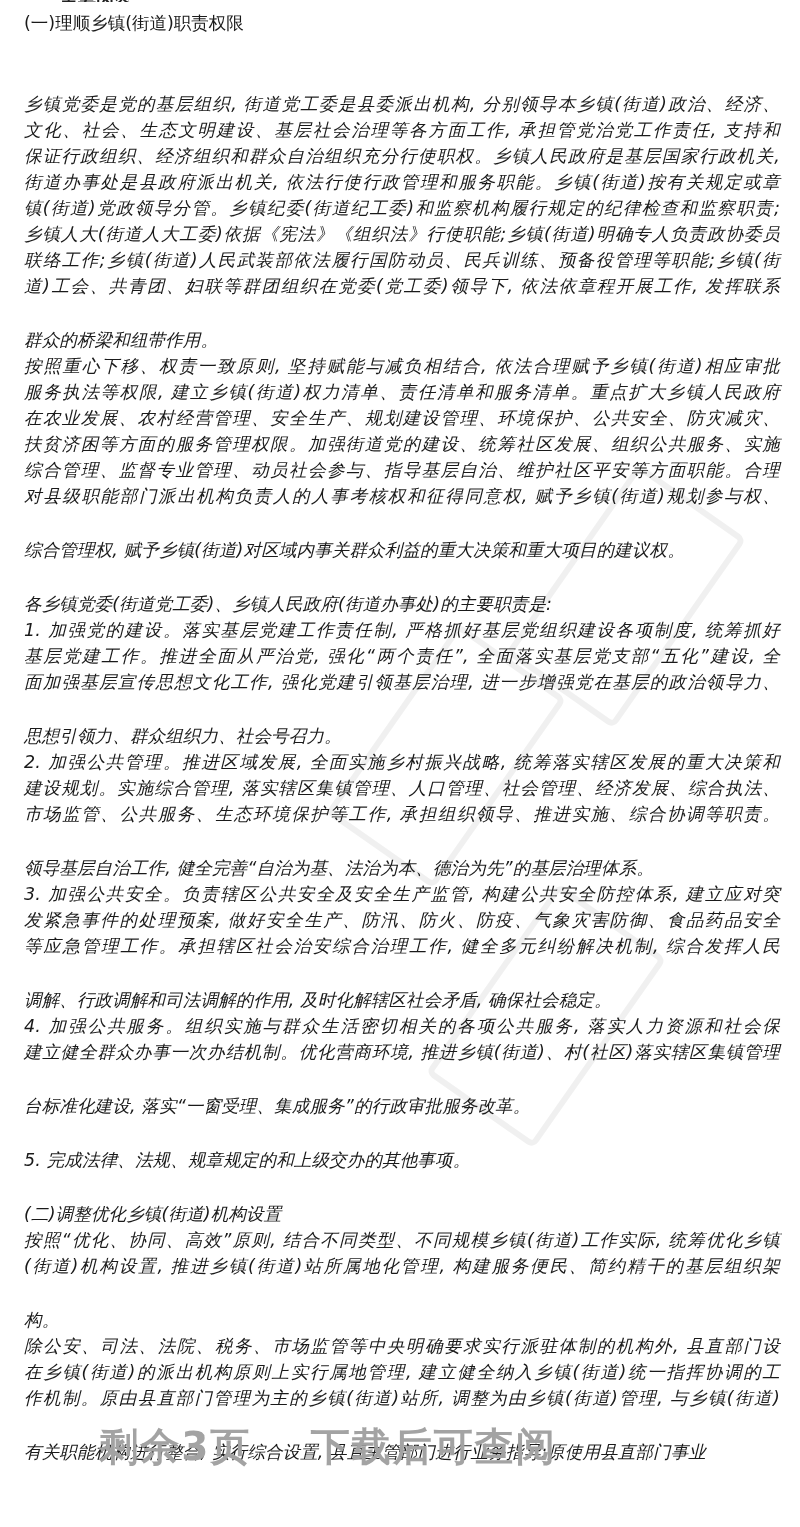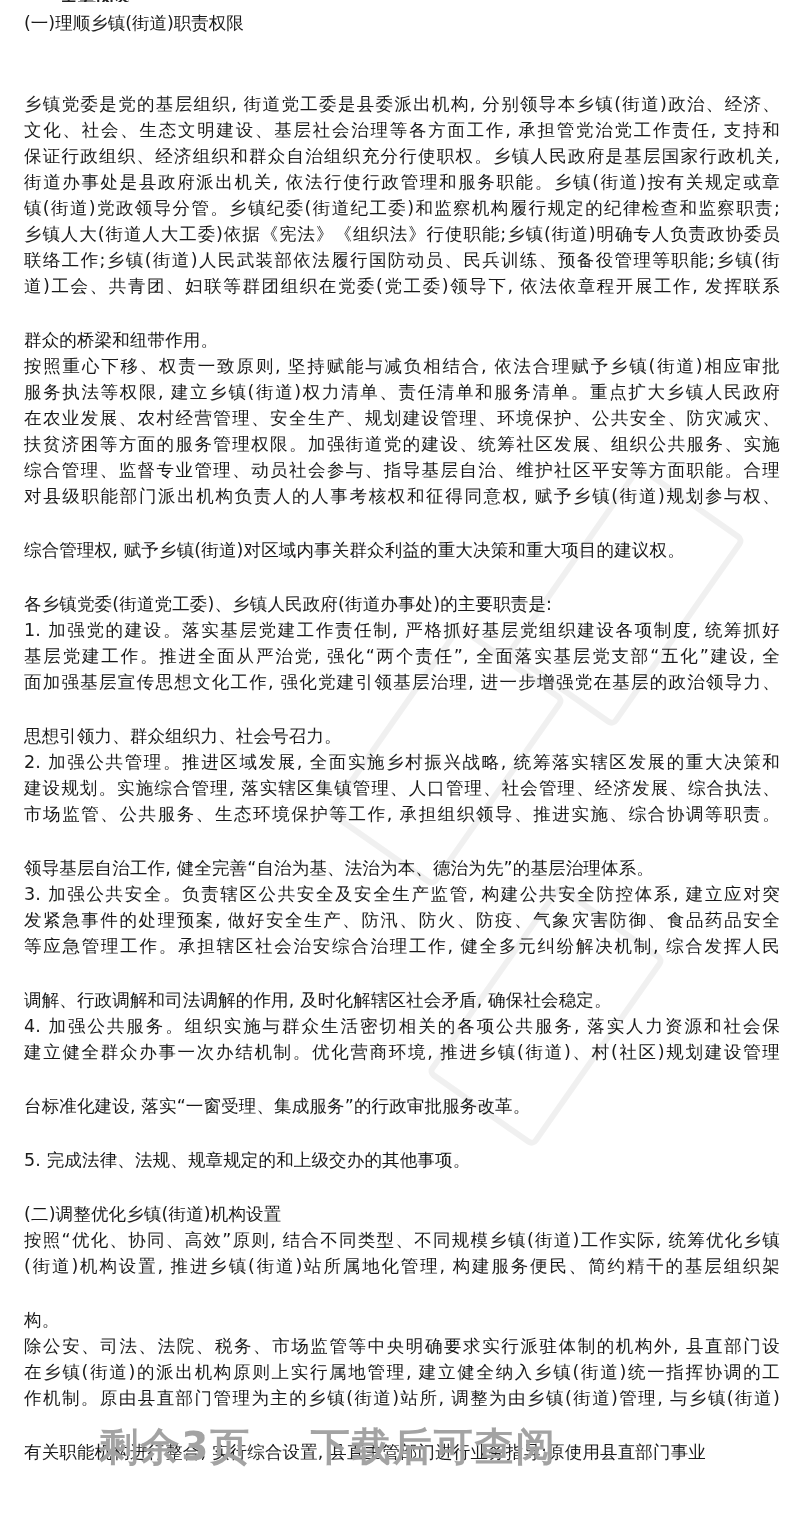--- a/index.html
+++ b/index.html
@@ -2,21 +2,21 @@
 <html><head>
   <meta charset="utf-8">
   <style>
     html, body { margin: 0; padding: 0; background: #ffffff; }
     body { width: 800px; height: 1527px; position: relative; overflow: hidden;
            font-family: "DejaVu Sans", "Liberation Sans", sans-serif; color: #1a1a1a; }
     .cut-heading { position: absolute; left: 24px; top: -12px; font-size: 18px; font-weight: bold; color: #222; height: 14px; overflow: hidden; line-height: 26px; }
     .sub1 { position: absolute; left: 24px; top: 10px; font-size: 17.5px; line-height: 26px; color: #1a1a1a; }
     .body { position: absolute; left: 24px; top: 91px; width: 756px; font-size: 17.5px; line-height: 26px; text-align: justify; letter-spacing: 0.15px; }
     .body p { margin: 0; }
-    .body .line { display: block; white-space: nowrap; text-align-last: justify; text-align: justify; }
+    .body .line { display: block; white-space: nowrap; text-align-last: justify; text-align: justify; font-style: italic; }
     .body .last { text-align-last: left; margin-top: 28px; }
     .footer-banner { position: absolute; left: 0; top: 1420px; width: 656px; text-align: center; font-size: 39px; font-weight: bold; color: #a3a3a3; letter-spacing: 2px; }
     .footer-banner span { margin: 0 22px; }
     .watermark { position: absolute; pointer-events: none; opacity: 0.06; width: 120px; height: 220px; border: 6px solid #000; transform: rotate(35deg); border-radius: 8px; }
   </style>
 </head>
 <body>
 
 <div class="cut-heading">二、主要内容</div>
 <div class="sub1">(一)理顺乡镇(街道)职责权限</div>
@@ -62,21 +62,21 @@
       <span class="line last">领导基层自治工作, 健全完善“自治为基、法治为本、德治为先”的基层治理体系。</span>
     </p>
     <p>
       <span class="line">3. 加强公共安全。负责辖区公共安全及安全生产监管, 构建公共安全防控体系, 建立应对突</span>
       <span class="line">发紧急事件的处理预案, 做好安全生产、防汛、防火、防疫、气象灾害防御、食品药品安全</span>
       <span class="line">等应急管理工作。承担辖区社会治安综合治理工作, 健全多元纠纷解决机制, 综合发挥人民</span>
       <span class="line last">调解、行政调解和司法调解的作用, 及时化解辖区社会矛盾, 确保社会稳定。</span>
     </p>
     <p>
       <span class="line">4. 加强公共服务。组织实施与群众生活密切相关的各项公共服务, 落实人力资源和社会保</span>
-      <span class="line">建立健全群众办事一次办结机制。优化营商环境, 推进乡镇(街道)、村(社区)规划建设管理</span>
+      <span class="line">建立健全群众办事一次办结机制。优化营商环境, 推进乡镇(街道)、村(社区)落实辖区集镇管理</span>
       <span class="line last">台标准化建设, 落实“一窗受理、集成服务”的行政审批服务改革。</span>
     </p>
     <p>
       <span class="line last">5. 完成法律、法规、规章规定的和上级交办的其他事项。</span>
     </p>
     <p>
       <span class="line last">(二)调整优化乡镇(街道)机构设置</span>
     </p>
     <p>
       <span class="line">按照“优化、协同、高效”原则, 结合不同类型、不同规模乡镇(街道)工作实际, 统筹优化乡镇</span>

